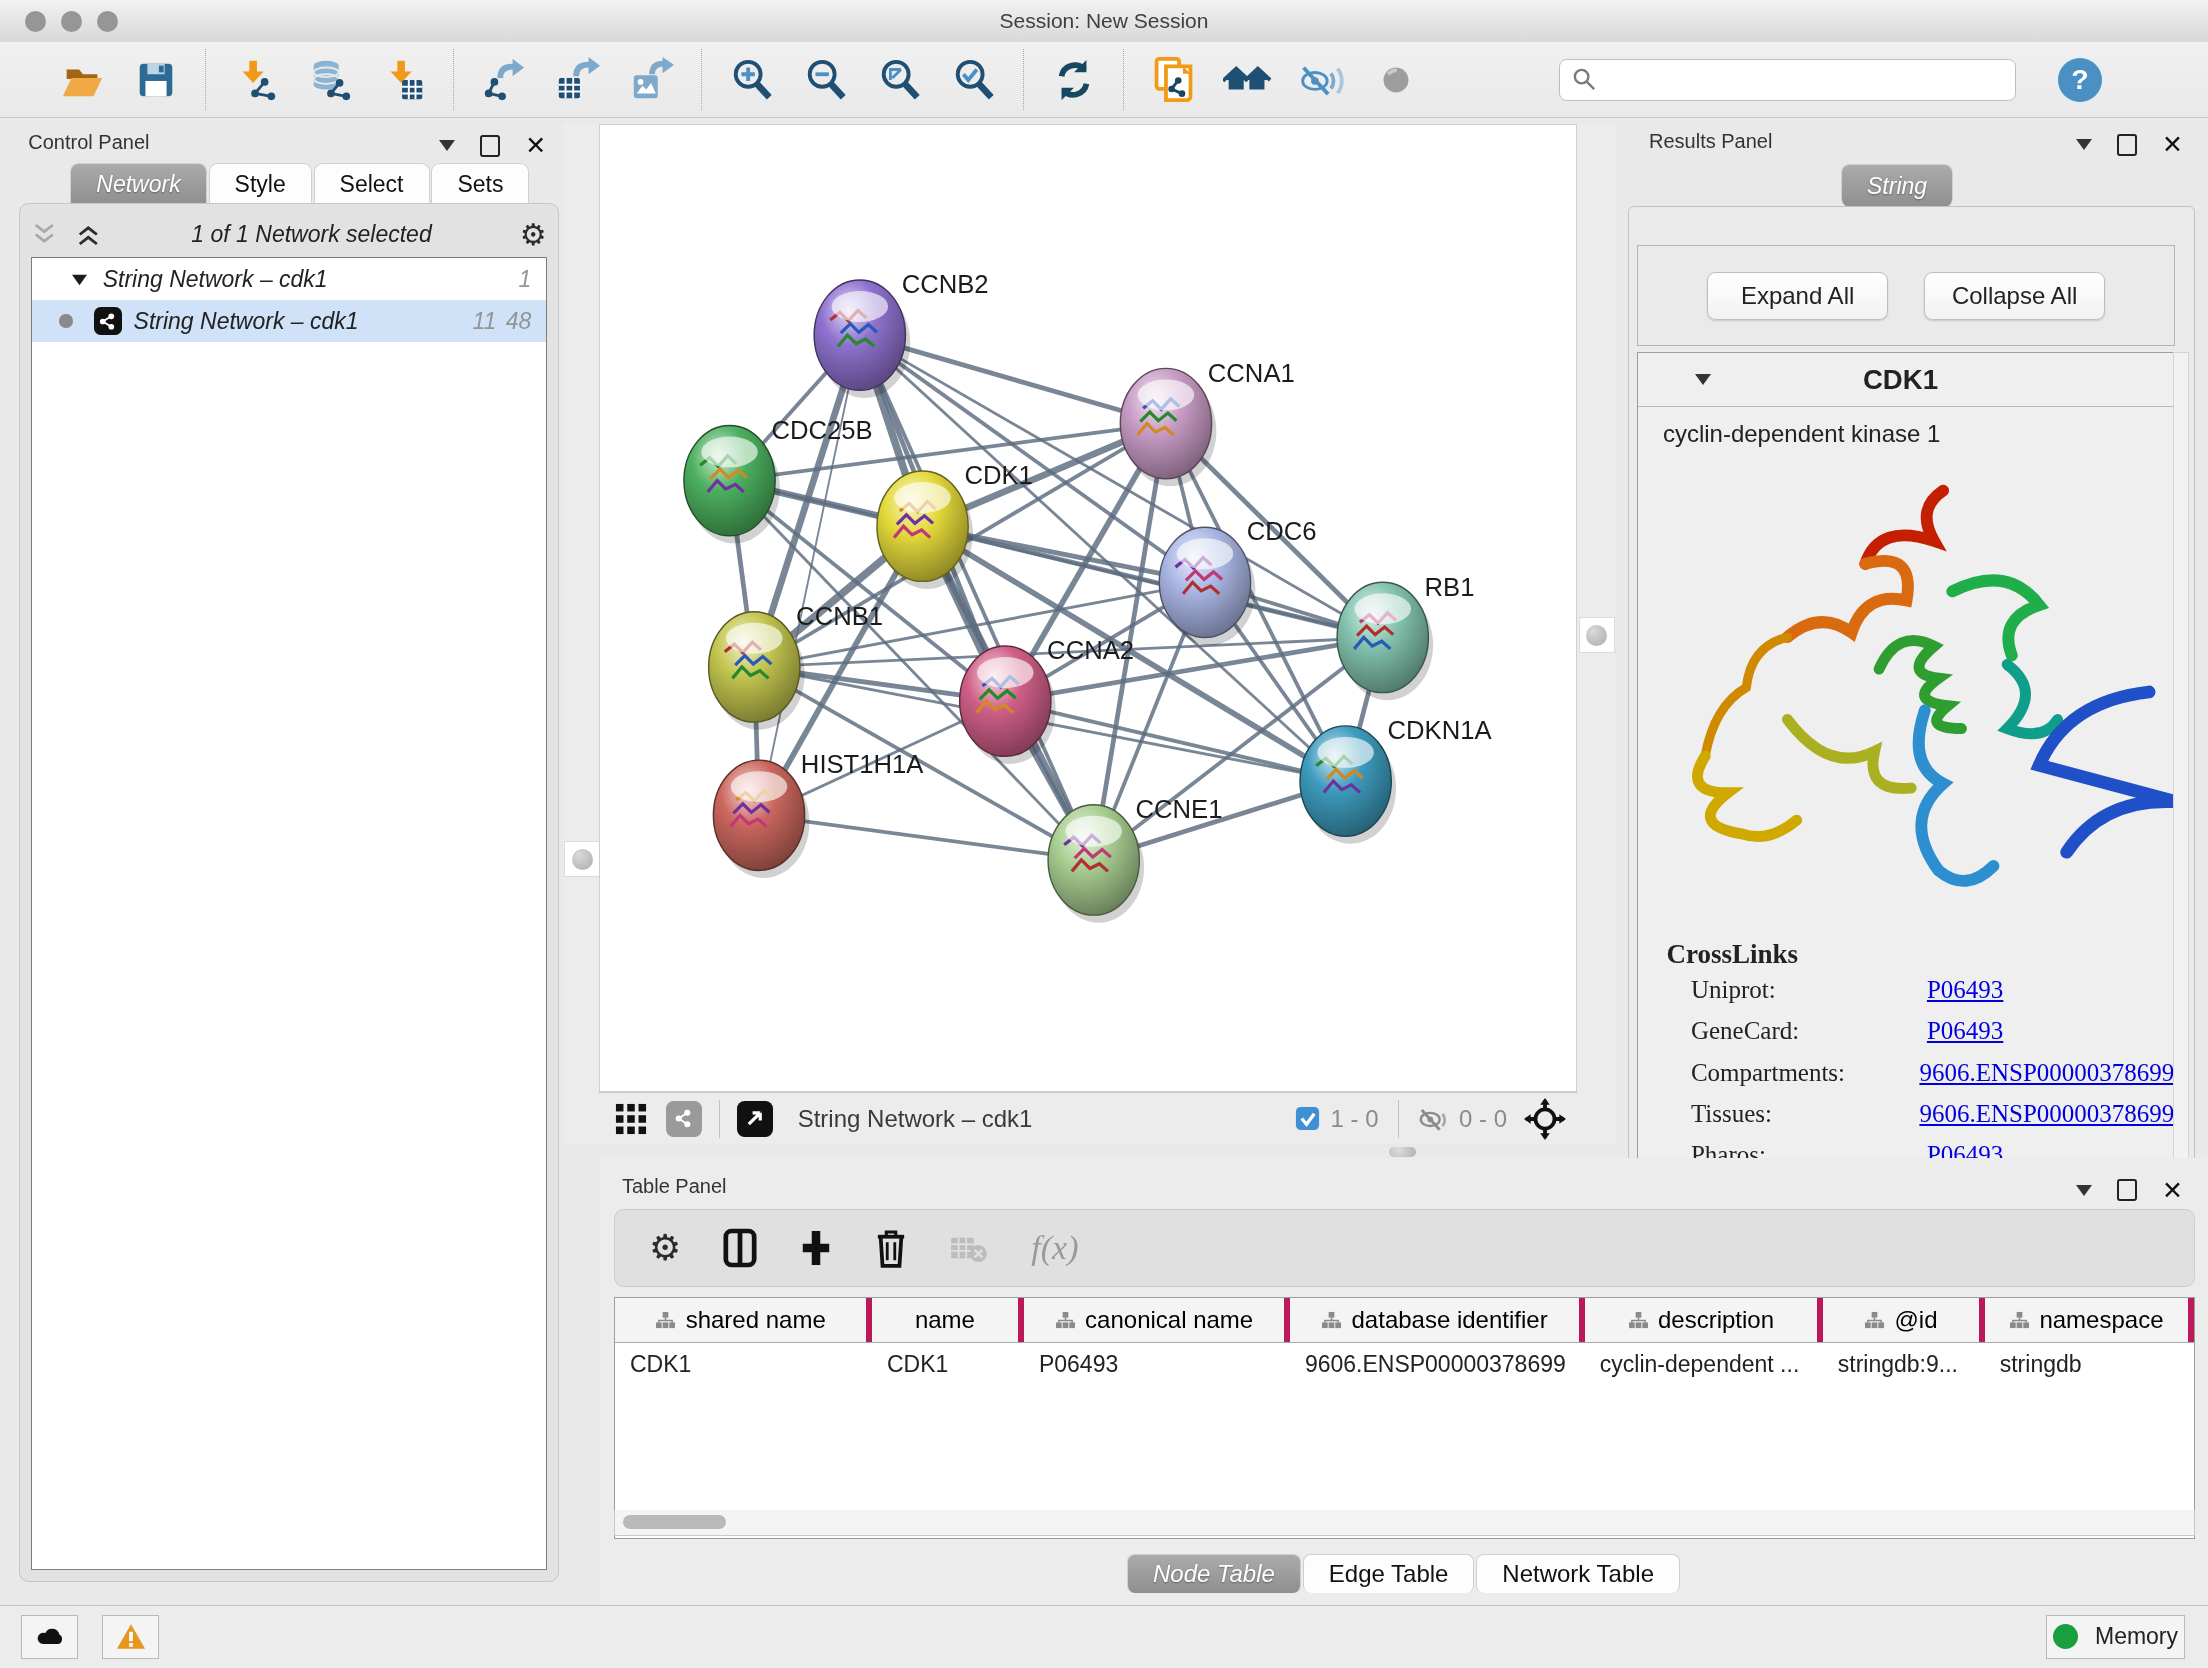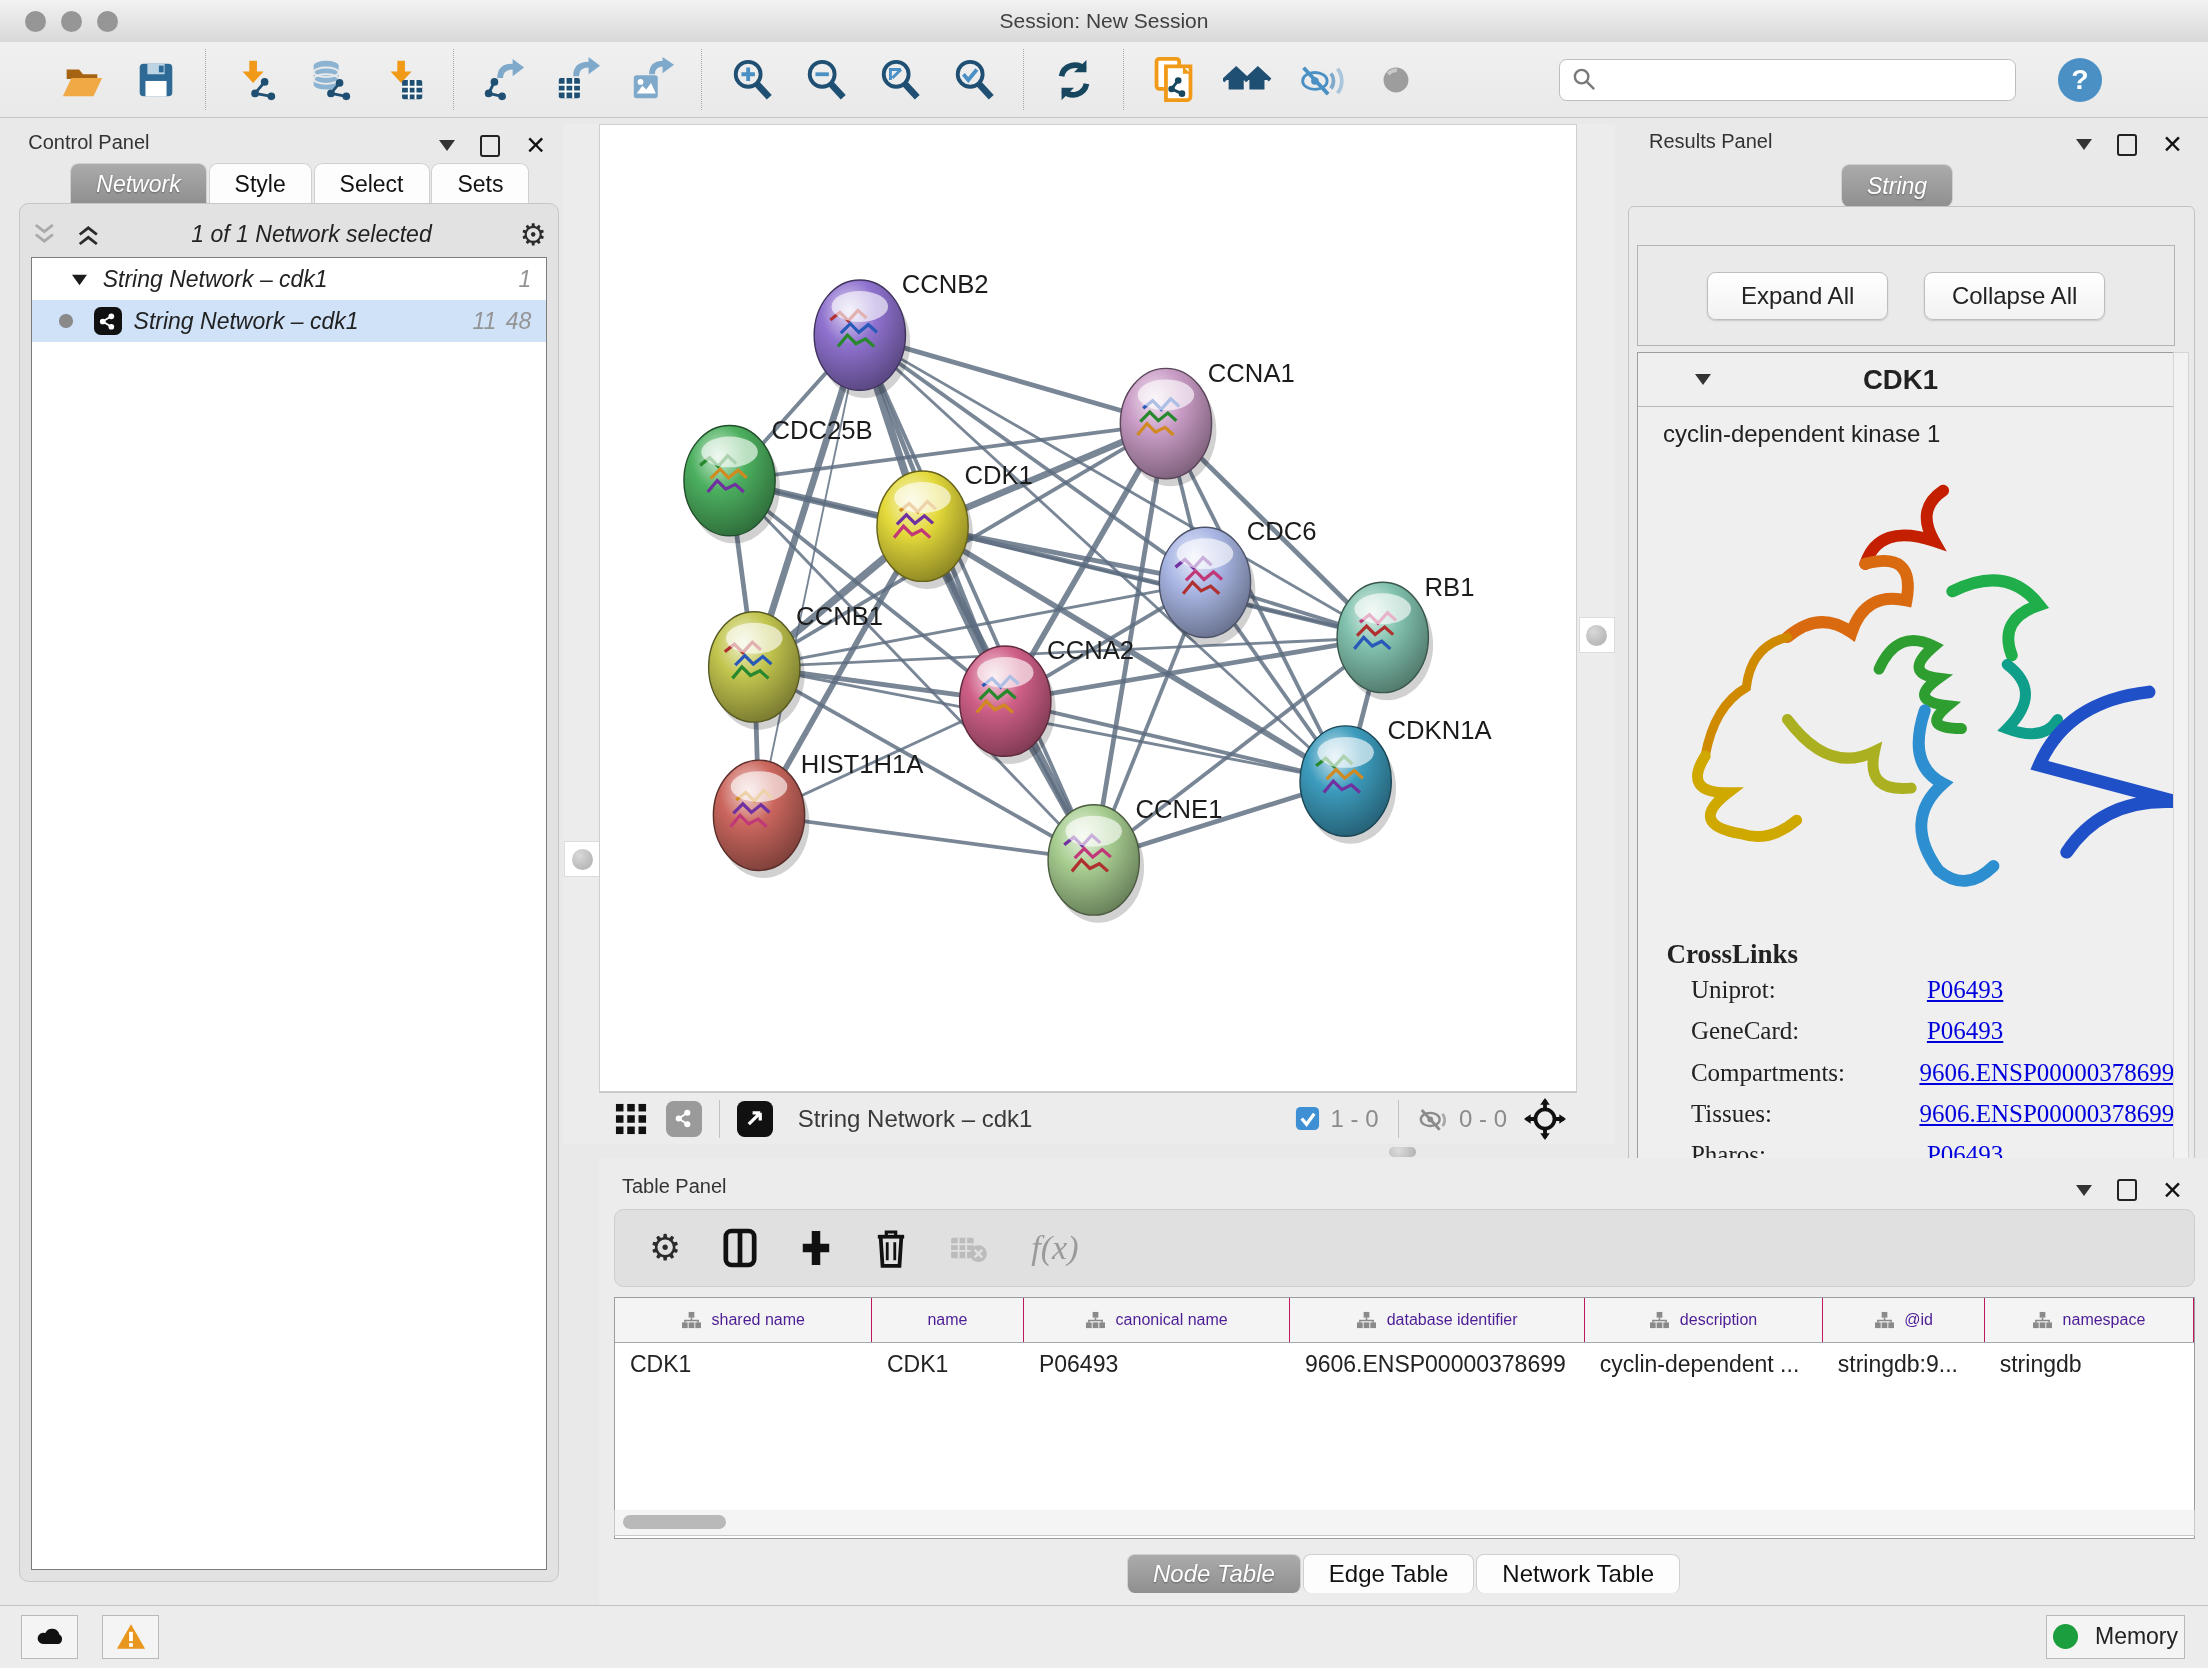--- a/index.html
+++ b/index.html
@@ -87,22 +87,22 @@
   .res-scroll{position:absolute;right:5.7px;top:145px;width:13.3px;height:829px;background:#f2f2f2;
     border:1px solid #d5d5d5;}
   
   .tbl{position:absolute;left:599px;top:1158px;width:1609px;height:447px;background:#ececec;}
   .tbl-toolbar{position:absolute;left:15px;top:51px;right:13.3px;height:78px;background:#e0e0e0;
     border:1px solid #cdcdcd;border-radius:9.5px;display:flex;align-items:center;gap:42px;
     padding-left:34px;box-sizing:border-box;}
   .tbl-grid{position:absolute;left:15px;top:139px;right:13.3px;height:240px;background:#fff;
     border:1px solid #9d9d9d;overflow:hidden;}
   .tbl-header{display:flex;background:#f4f4f4;border-bottom:1px solid #a8a8a8;height:44px;}
-  .tbl-hcell{display:flex;align-items:center;justify-content:center;gap:9.5px;font-size:16px;
-    color:#4c1d95;border-right:1px solid #be185d;box-sizing:border-box;overflow:hidden;white-space:nowrap;}
+  .tbl-hcell{display:flex;align-items:center;justify-content:center;gap:9.5px;font-size:24px;
+    color:#000000;border-right:6px solid #be185d;box-sizing:border-box;overflow:hidden;white-space:nowrap;}
   .tbl-row{display:flex;height:42px;background:#fff;}
   .tbl-cell{display:flex;align-items:center;font-size:23px;padding-left:15px;box-sizing:border-box;
     overflow:hidden;white-space:nowrap;}
   .hscroll{position:absolute;left:15px;right:13.3px;top:352px;height:25px;background:#f4f4f4;
     border:1px solid #c9c9c9;border-top:none;}
   .hthumb{position:absolute;left:7.6px;top:4.8px;width:103px;height:14.3px;border-radius:7.6px;background:#b9b9b9;}
   .tbl-tabs{position:absolute;left:0;right:0;top:396px;display:flex;justify-content:center;gap:1.9px;}
   .tbl-tabs .tab{border-radius:7.6px;height:38px;line-height:38px;font-size:24px;}
   
   .status{position:absolute;left:0;top:1605px;width:100%;height:63px;background:#ececec;

